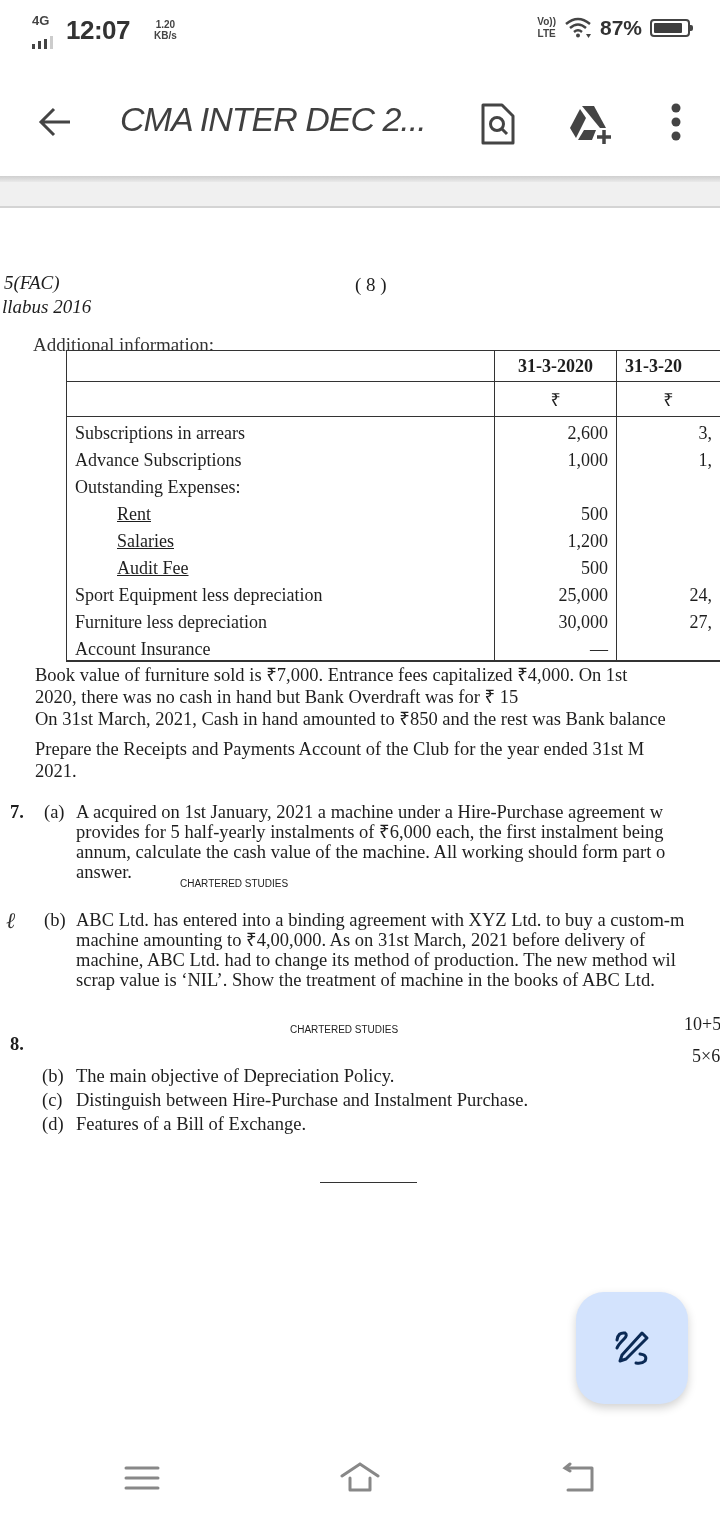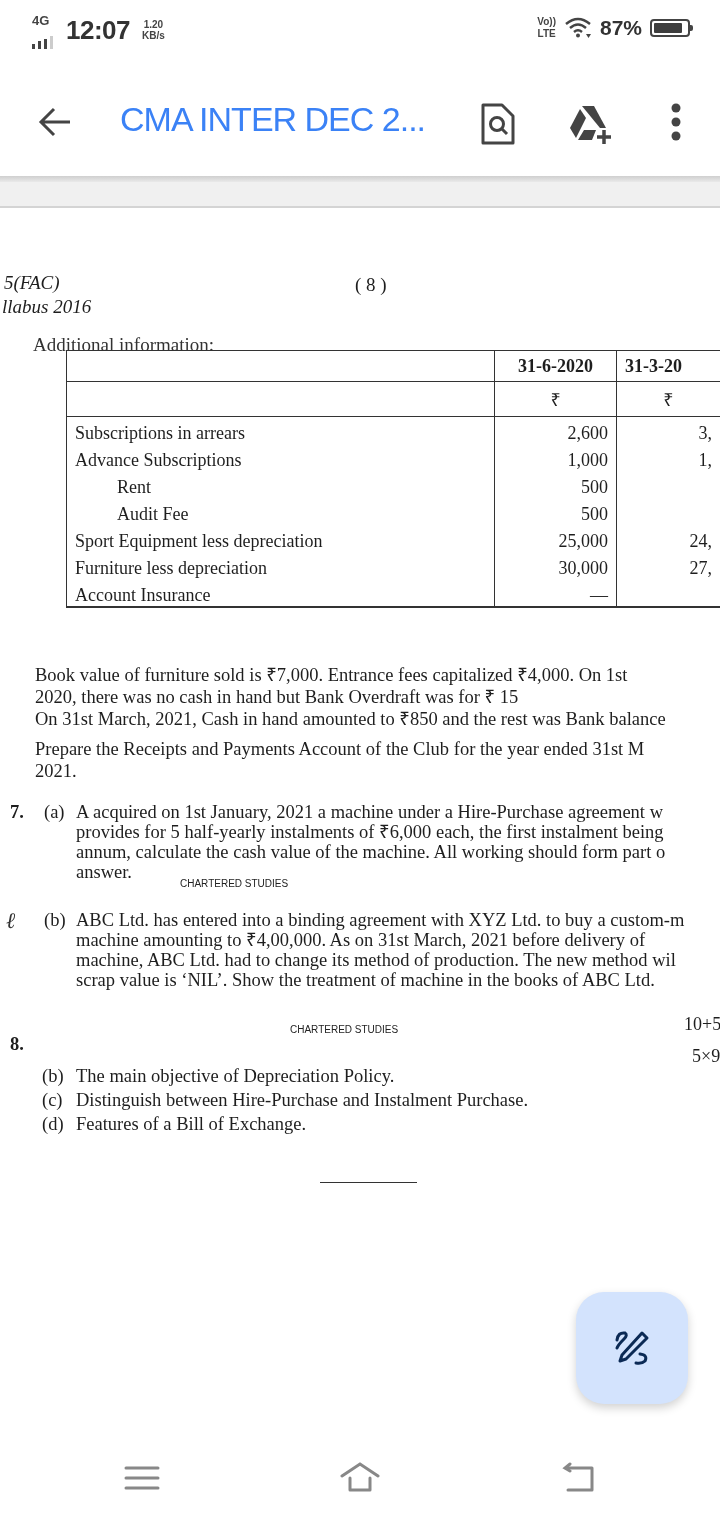--- a/index.html
+++ b/index.html
@@ -6,52 +6,52 @@
   body { width:720px; height:1520px; background:#ffffff; position:relative; overflow:hidden; font-family:"Liberation Sans", sans-serif; color:#222; }
   
   .status { position:absolute; top:0; left:0; width:720px; height:66px; background:#fff; }
   .sb-left { position:absolute; left:32px; top:14px; display:flex; align-items:center; }
   .sig { position:relative; width:24px; height:32px; }
   .sig .net { position:absolute; top:0; left:0; font-size:13px; font-weight:bold; color:#444; line-height:13px; }
   .sig .bars { position:absolute; top:22px; left:0; display:flex; gap:3px; align-items:flex-end; }
   .sig .bars i { display:block; width:3px; background:#444; }
   .sig .bars i.off { background:#ccc; }
   .time { font-size:26px; font-weight:bold; color:#333; margin-left:10px; letter-spacing:-0.5px; }
-  .speed { margin-left:12px; font-size:10px; font-weight:bold; color:#444; line-height:11px; text-align:center; }
+  .speed { margin-left:24px; font-size:10px; font-weight:bold; color:#444; line-height:11px; text-align:center; }
   .sb-right { position:absolute; right:30px; top:16px; display:flex; align-items:center; gap:8px; }
   .volte { font-size:10px; font-weight:bold; color:#444; line-height:12px; text-align:center; }
   .batt-pct { font-size:21px; font-weight:bold; color:#333; }
   .batt { width:40px; height:18px; border:2px solid #444; border-radius:4px; position:relative; box-sizing:border-box; padding:2px; }
   .batt::after { content:""; position:absolute; right:-5px; top:4px; width:3px; height:6px; background:#444; border-radius:0 2px 2px 0; }
   .batt .lvl { height:100%; background:#3e3e3e; border-radius:1px; }
   
   .appbar { position:absolute; top:66px; left:0; width:720px; height:110px; background:#fff; }
   .appbar .back { position:absolute; left:36px; top:36px; width:40px; height:40px; }
-  .appbar .title { position:absolute; left:120px; top:34px; font-size:34px; color:#3b82f6; letter-spacing:-1px; }
+  .appbar .title { position:absolute; left:120px; top:34px; font-size:34px; color:#404040; letter-spacing:-1px;font-style:italic; }
   .appbar .find { position:absolute; left:480px; top:36px; width:36px; height:44px; }
   .appbar .drive { position:absolute; left:568px; top:38px; width:46px; height:40px; }
   .appbar .more { position:absolute; left:664px; top:34px; width:24px; height:44px; }
   .shadow-line { position:absolute; top:176px; left:0; width:720px; height:6px; background:linear-gradient(#cfcfcf,#e9e9e9); }
   .graybar { position:absolute; top:182px; left:0; width:720px; height:24px; background:#f0f0f0; border-bottom:2px solid #d4d4d4; }
   
   .doc { position:absolute; top:208px; left:0; width:720px; height:1230px; background:#fff; font-family:"Liberation Serif", serif; color:#1e1e1e; overflow:hidden; }
   .hdr1 { position:absolute; left:4px; top:64px; font-style:italic; font-size:19px; }
   .hdr2 { position:absolute; left:2px; top:88px; font-style:italic; font-size:19px; font-weight:normal; }
   .pageno { position:absolute; left:355px; top:66px; font-size:19px; }
   .addl { position:absolute; left:33px; top:126px; font-size:19px; color:#333; }
   table.info { position:absolute; left:66px; top:142px; border-collapse:collapse; font-size:18px; }
   table.info td { border-left:1.5px solid #333; border-right:1.5px solid #333; padding:0 8px; }
   table.info tr.h1 td, table.info tr.h2 td { border-top:1.5px solid #333; border-bottom:1.5px solid #333; height:30px; font-weight:bold; text-align:center; }
   table.info tr.h2 td { height:34px; font-weight:normal; }
   table.info td.lbl { width:409px; text-align:left; }
   table.info td.c1 { width:112px; text-align:right; }
   table.info td.c2 { width:95px; text-align:right; border-right:none; }
   table.info tr.r td { height:27px; vertical-align:bottom; }
   table.info tr.last td { border-bottom:2px solid #333; }
-  .indent { padding-left:50px !important; }
+  .indent { padding-left:50px !important;text-decoration:underline; }
   .para { position:absolute; left:35px; width:700px; font-size:18.5px; line-height:22px; white-space:nowrap; }
   .q { position:absolute; font-size:18.5px; line-height:20px; white-space:nowrap; }
   .qnum { position:absolute; font-weight:bold; font-size:18.5px; }
   .watermark { position:absolute; font-family:"Liberation Sans", sans-serif; font-size:10px; color:#222; }
   .marks { position:absolute; font-size:18px; }
   .rule { position:absolute; left:320px; top:974px; width:97px; border-top:1.5px solid #333; }
   .tick { position:absolute; color:#333; font-family:"DejaVu Serif", serif; font-style:italic; }
   
   .fab { position:absolute; left:576px; top:1292px; width:112px; height:112px; border-radius:28px; background:#d3e3fd; box-shadow:0 4px 10px rgba(0,0,0,0.18); display:flex; align-items:center; justify-content:center; }
   
@@ -125,43 +125,53 @@
 <div class="doc">
   <div class="hdr1">5(FAC)</div>
   <div class="hdr2">llabus 2016</div>
   <div class="pageno">( 8 )</div>
   <div class="addl">Additional information:</div>
 
   <table class="info">
     <tbody>
         <tr class="h1">
       <td class="lbl"></td>
-      <td class="c1" style="text-align:center">31-6-2020</td>
+      <td class="c1" style="text-align:center">31-3-2020</td>
       <td class="c2" style="text-align:left">31-3-20</td>
     </tr>
     <tr class="h2">
       <td class="lbl"></td>
       <td class="c1" style="text-align:center">₹</td>
       <td class="c2" style="text-align:center">₹</td>
     </tr>
     </tbody>
       <tbody id="tbody">
         <tr class="r">
           <td class="lbl">Subscriptions in arrears</td>
           <td class="c1">2,600</td>
           <td class="c2">3,</td>
         </tr>
         <tr class="r">
           <td class="lbl">Advance Subscriptions</td>
           <td class="c1">1,000</td>
           <td class="c2">1,</td>
         </tr>
         <tr class="r">
+          <td class="lbl">Outstanding Expenses:</td>
+          <td class="c1"></td>
+          <td class="c2"></td>
+        </tr>
+        <tr class="r">
           <td class="lbl indent">Rent</td>
           <td class="c1">500</td>
+          <td class="c2"></td>
+        </tr>
+        <tr class="r">
+          <td class="lbl indent">Salaries</td>
+          <td class="c1">1,200</td>
           <td class="c2"></td>
         </tr>
         <tr class="r">
           <td class="lbl indent">Audit Fee</td>
           <td class="c1">500</td>
           <td class="c2"></td>
         </tr>
         <tr class="r">
           <td class="lbl">Sport Equipment less depreciation</td>
           <td class="c1">25,000</td>
@@ -205,21 +215,21 @@
   <div class="q" style="left:76px; top:702px">
     <div>ABC Ltd. has entered into a binding agreement with XYZ Ltd. to buy a custom-m</div>
     <div>machine amounting to ₹4,00,000. As on 31st March, 2021 before delivery of</div>
     <div>machine, ABC Ltd. had to change its method of production. The new method wil</div>
     <div>scrap value is ‘NIL’. Show the treatment of machine in the books of ABC Ltd.</div>
   </div>
   <div class="marks" style="left:684px; top:806px">10+5</div>
 
   <div class="watermark" style="left:290px; top:816px">CHARTERED STUDIES</div>
   <div class="qnum" style="left:10px; top:826px">8.</div>
-  <div class="marks" style="left:692px; top:838px">5×9</div>
+  <div class="marks" style="left:692px; top:838px">5×6</div>
   <div id="q8items" style="position:absolute; left:42px; top:858px;">
       <div style="position: relative; height: 24px; font-size: 18.5px; white-space: nowrap;"><span style="display: inline-block; width: 34px;">(b)</span><span>The main objective of Depreciation Policy.</span></div>
       <div style="position: relative; height: 24px; font-size: 18.5px; white-space: nowrap;"><span style="display: inline-block; width: 34px;">(c)</span><span>Distinguish between Hire-Purchase and Instalment Purchase.</span></div>
       <div style="position: relative; height: 24px; font-size: 18.5px; white-space: nowrap;"><span style="display: inline-block; width: 34px;">(d)</span><span>Features of a Bill of Exchange.</span></div>
     </div>
   <div class="rule"></div>
 </div>
 
 <div class="fab">
   <svg width="40" height="40" viewBox="0 0 40 40">

